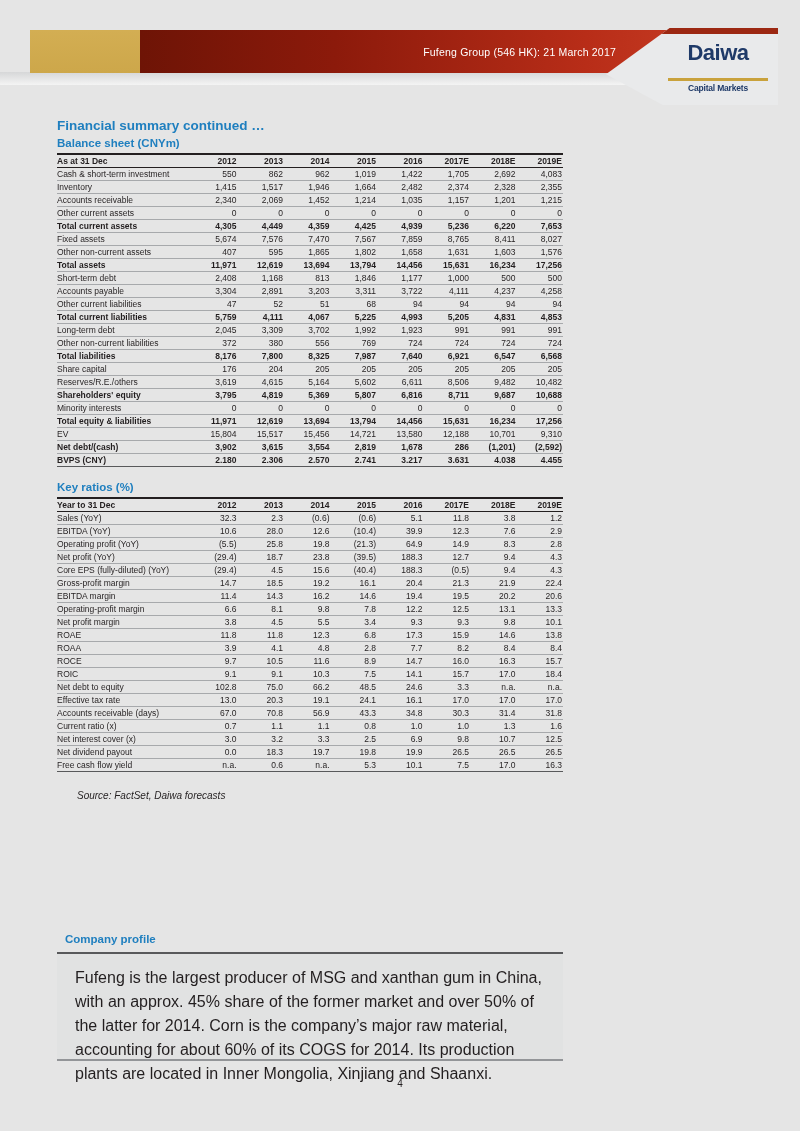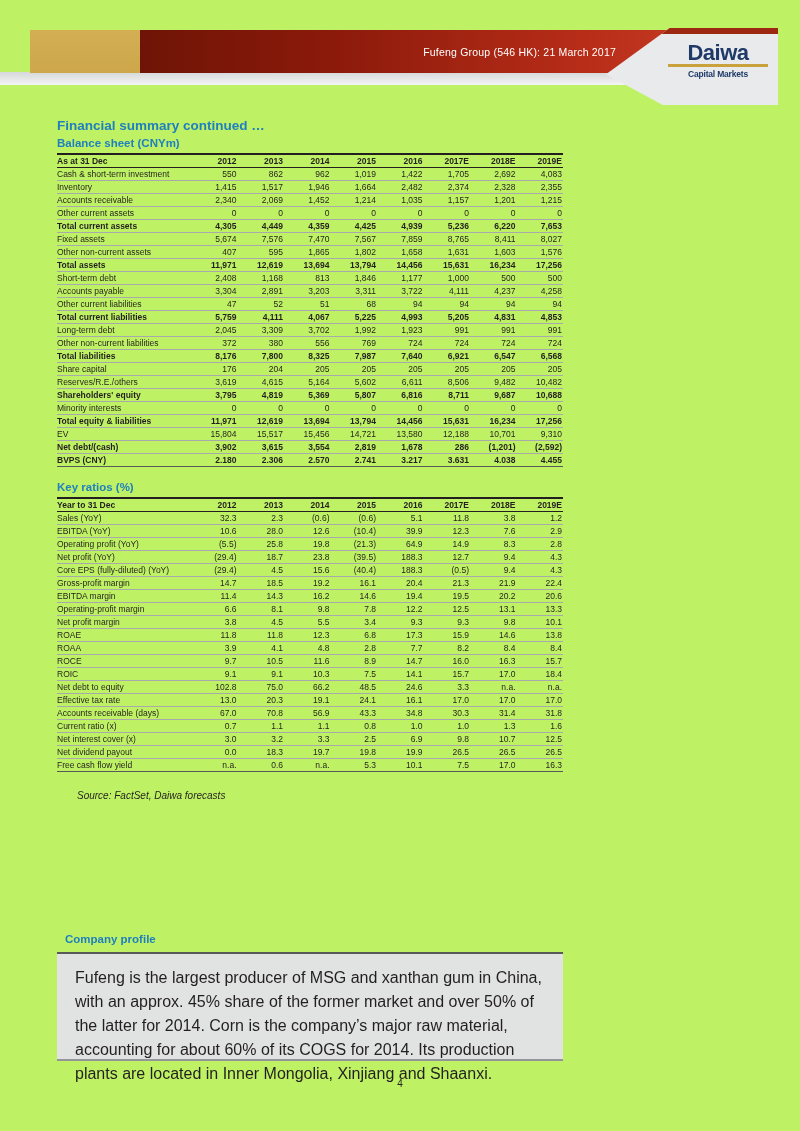--- a/index.html
+++ b/index.html
@@ -1,35 +1,35 @@
 <!DOCTYPE html>
 <html><head>
 <meta charset="utf-8">
 <style>
   * { margin:0; padding:0; box-sizing:border-box; }
   body { background:#ffffff; font-family:"Liberation Sans", sans-serif; }
-  .page { position:relative; width:800px; height:1131px; background:#bef264; overflow:hidden; }
+  .page { position:relative; width:800px; height:1131px; background:#e5e5e5; overflow:hidden; }
 
   
   .band { position:absolute; left:0; top:72px; width:778px; height:13px;
           background:linear-gradient(180deg,#d6d7d8,#f4f4f4); }
   .gold-block { position:absolute; left:30px; top:30px; width:110px; height:43px;
           background:linear-gradient(180deg,#d3ae53,#cda74a); }
   .red-banner { position:absolute; left:140px; top:30px; width:558px; height:43px;
           background:linear-gradient(90deg,#6e1406 0%,#8c1a0b 35%,#b82d18 80%,#c53a22 100%);
           clip-path:polygon(0 0,100% 0,calc(100% - 52px) 100%,0 100%);
           display:flex; align-items:center; justify-content:flex-end; }
   .red-banner .banner-text { color:#ffffff; font-size:10.5px; padding-right:82px; letter-spacing:.2px; }
   .daiwa-panel { position:absolute; left:606px; top:28px; width:172px; height:77px;
           background:#e9eaeb;
           clip-path:polygon(37% 0,100% 0,100% 100%,33% 100%,0 60%); }
   .daiwa-stripe { position:absolute; left:30%; top:0; width:70%; height:6px; background:#9c2812; }
   .daiwa-logo { position:absolute; right:10px; top:14px; width:100px; text-align:center; }
   .daiwa-name { font-size:22px; font-weight:bold; color:#1f3a68; line-height:1;
-          border-bottom:3px solid #c9a23c; padding-bottom:0; letter-spacing:-.5px; }
+          border-bottom:3px solid #c9a23c; padding-bottom:14px; letter-spacing:-.5px; }
   .daiwa-sub { font-size:8.5px; font-weight:bold; color:#1f3a68; margin-top:2px; letter-spacing:-.2px; }
 
   
   .content { position:absolute; left:57px; width:506px; }
   .h-main { color:#1f7fbf; font-size:13.5px; font-weight:bold; }
   .h-sub  { color:#1f7fbf; font-size:11.5px; font-weight:bold; }
   .fin-title { top:116px; }
   .bs-block { top:137px; }
   .kr-block { top:481px; }
   .tbl { border-collapse:collapse; width:506px; table-layout:fixed; margin-top:4px; }

